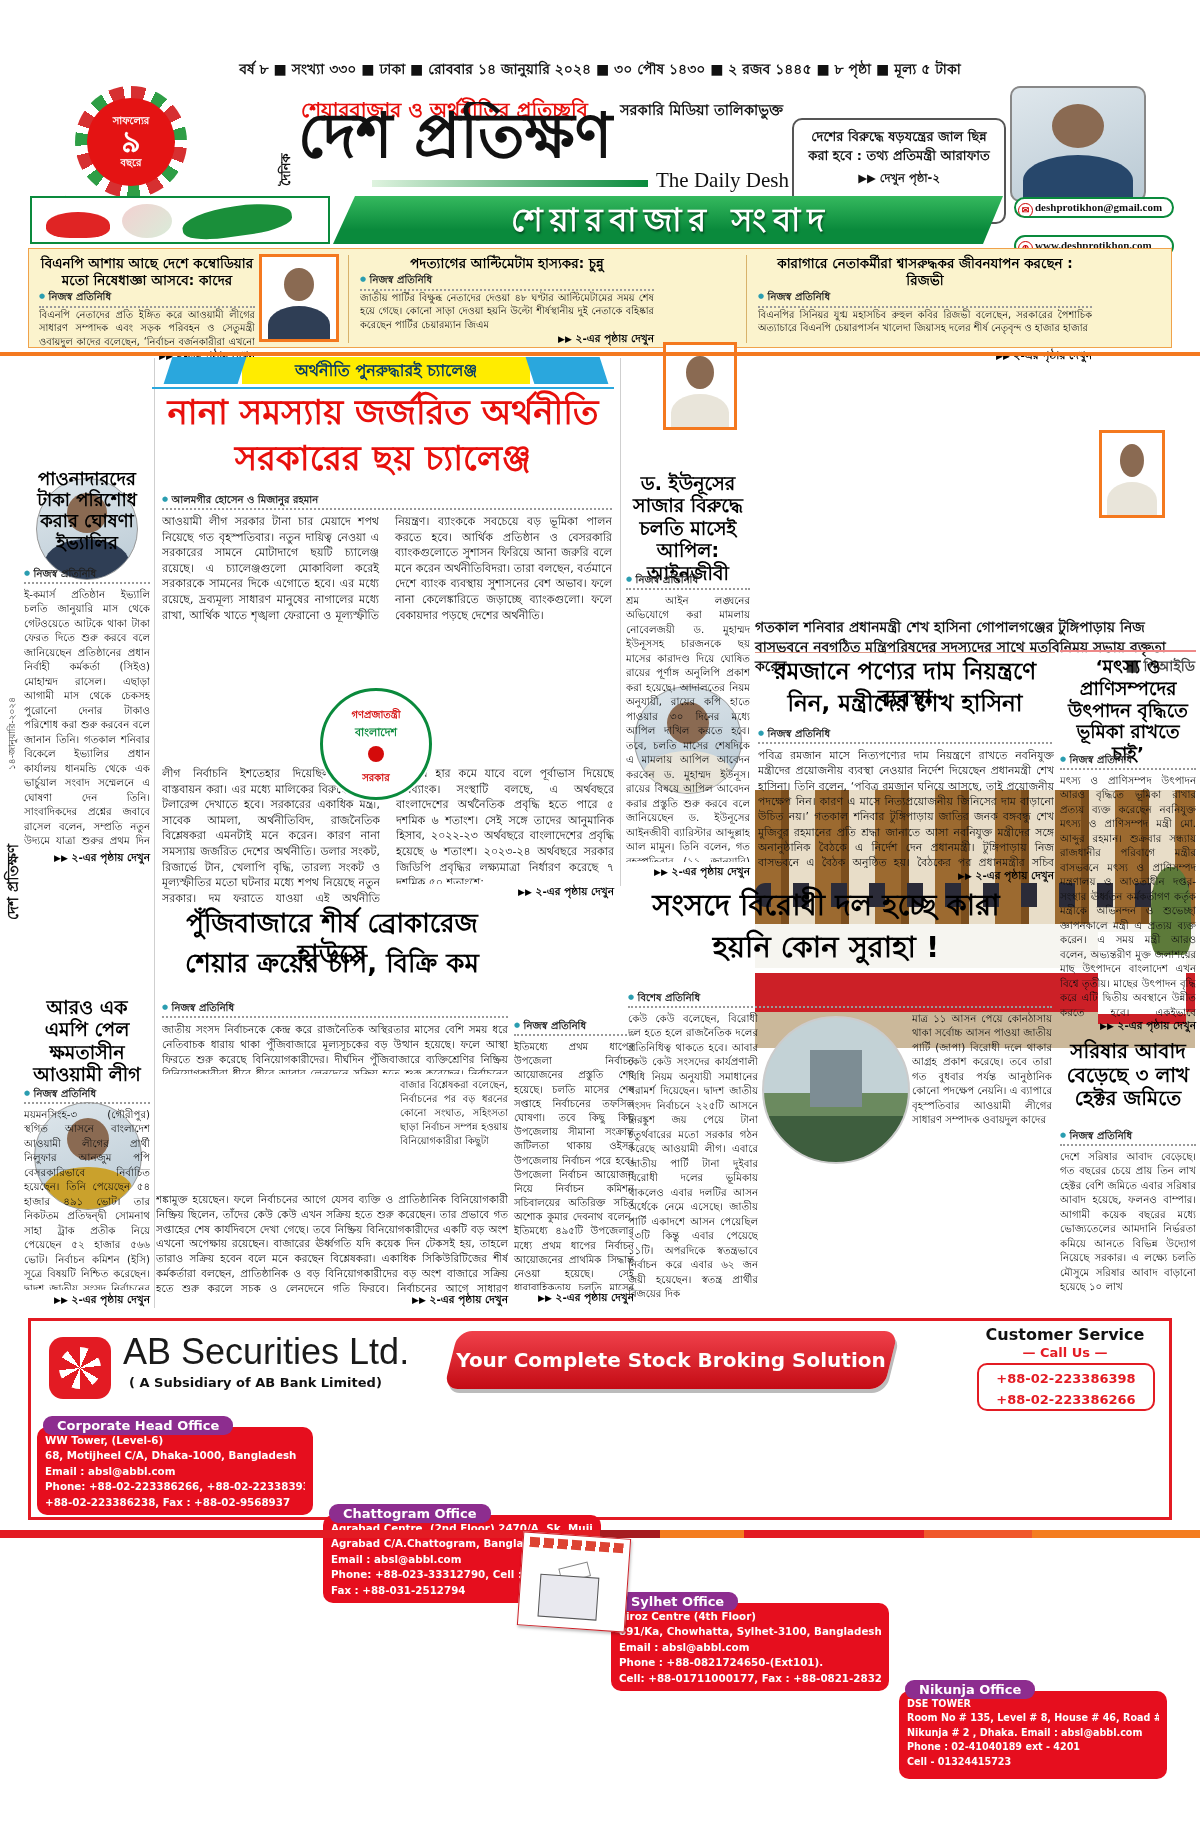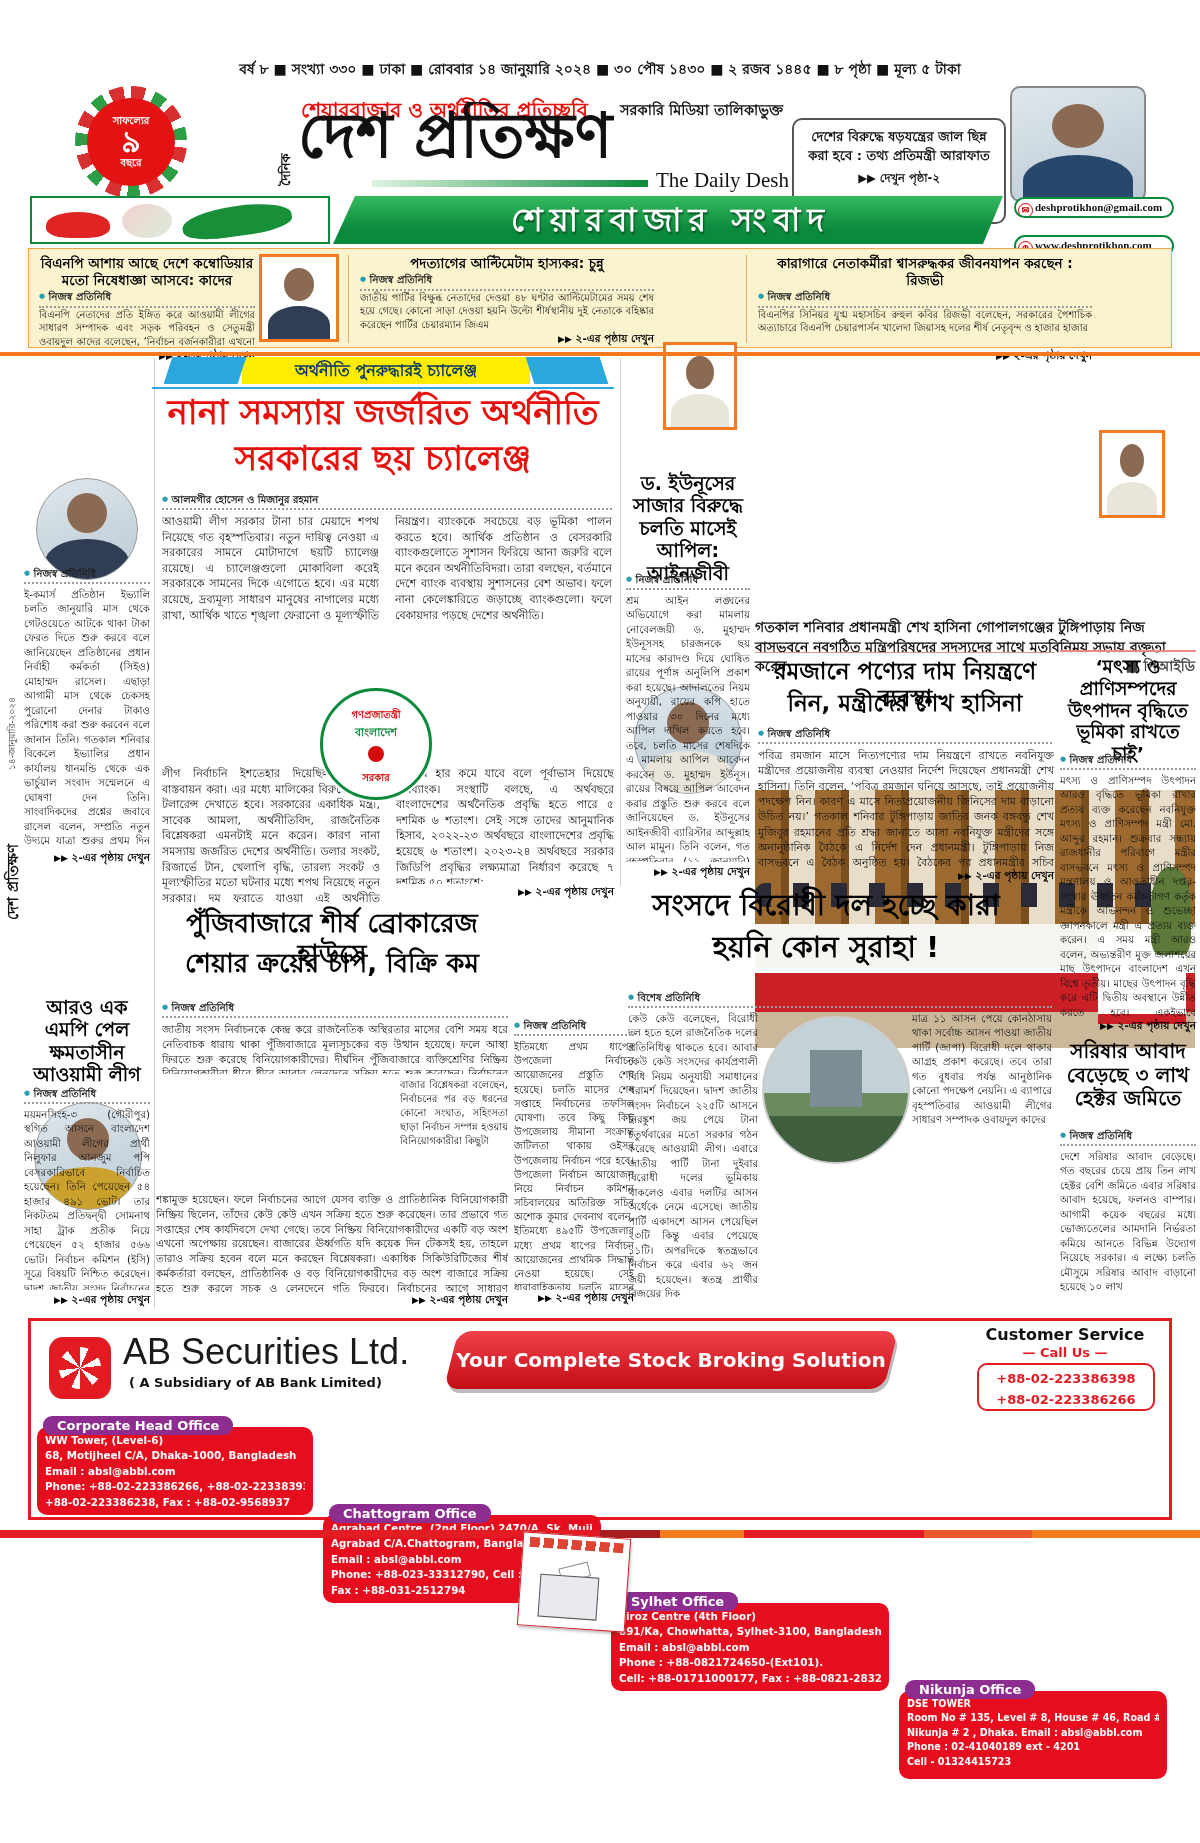--- a/index.html
+++ b/index.html
@@ -149,20 +149,21 @@
     </div>
     <div class="abs oframe portrait p-light" style="left:1070px;top:5px;width:66px;height:88px;"></div>
   </div>
 
   <div class="abs" style="left:0;top:352px;width:1200px;height:4px;background:#f4791f;"></div>
 
   <div class="abs vtext" style="left:4px;top:640px;height:130px;font-size:9px;color:#333;">১৪-জানুয়ারি-২০২৪</div>
   <div class="abs vtext bold" style="left:0px;top:780px;height:140px;font-size:15px;">দেশ প্রতিক্ষণ</div>
 
   <div class="abs circle portrait" style="left:36px;top:362px;width:100px;height:100px;border:1px solid #999;"></div>
+  <div class="abs hl" style="left:24px;top:468px;width:126px;height:94px;font-size:18px;">পাওনাদারদের টাকা পরিশোধ করার ঘোষণা ইভ্যালির</div>
   <div class="abs byline" style="left:24px;top:566px;width:126px;"><span class="bdot">●</span> <span>নিজস্ব প্রতিনিধি</span></div>
   <div class="abs dotted" style="left:24px;top:582px;width:126px;"></div>
   <div class="abs body-text" style="left:24px;top:588px;width:126px;height:260px;font-size:10.2px;">ই-কমার্স প্রতিষ্ঠান ইভ্যালি চলতি জানুয়ারি মাস থেকে গেটওয়েতে আটকে থাকা টাকা ফেরত দিতে শুরু করবে বলে জানিয়েছেন প্রতিষ্ঠানের প্রধান নির্বাহী কর্মকর্তা (সিইও) মোহাম্মদ রাসেল। এছাড়া আগামী মাস থেকে চেকসহ পুরোনো দেনার টাকাও পরিশোধ করা শুরু করবেন বলে জানান তিনি। গতকাল শনিবার বিকেলে ইভ্যালির প্রধান কার্যালয় ধানমন্ডি থেকে এক ভার্চুয়াল সংবাদ সম্মেলনে এ ঘোষণা দেন তিনি। সাংবাদিকদের প্রশ্নের জবাবে রাসেল বলেন, সম্প্রতি নতুন উদ্যমে যাত্রা শুরুর প্রথম দিন থেকেই গ্রাহক ও মার্চেন্ট থেকে ব্যাপক সাড়া পেয়েছে ইভ্যালি। প্রথম ক্যাম্পেইনে আমরা ৮০ হাজার অর্ডারের বিপরীতে দুই লক্ষাধিক পণ্যের অর্ডার পেয়েছি এবং প্রথম ক্যাম্পেইন থেকেই আমরা মুন-ফা করতে</div>
   <div class="abs more" style="left:24px;top:850px;width:126px;"><span class="arr">▶▶</span> <span>২-এর পৃষ্ঠায় দেখুন</span></div>
 
   <div class="abs circle portrait p-warm" style="left:34px;top:884px;width:106px;height:106px;border:1px solid #999;"></div>
   <div class="abs hl" style="left:24px;top:996px;width:126px;height:86px;font-size:19px;">আরও এক এমপি পেল ক্ষমতাসীন আওয়ামী লীগ</div>
   <div class="abs byline" style="left:24px;top:1086px;width:126px;"><span class="bdot">●</span> <span>নিজস্ব প্রতিনিধি</span></div>
   <div class="abs dotted" style="left:24px;top:1102px;width:126px;"></div>
   <div class="abs body-text" style="left:24px;top:1108px;width:126px;height:182px;font-size:10.2px;">ময়মনসিংহ-৩ (গৌরীপুর) স্থগিত আসনে বাংলাদেশ আওয়ামী লীগের প্রার্থী নিলুফার আনজুম পপি বেসরকারিভাবে নির্বাচিত হয়েছেন। তিনি পেয়েছেন ৫৪ হাজার ৪৯১ ভোট। তার নিকটতম প্রতিদ্বন্দ্বী সোমনাথ সাহা ট্রাক প্রতীক নিয়ে পেয়েছেন ৫২ হাজার ৫৬৬ ভোট। নির্বাচন কমিশন (ইসি) সূত্রে বিষয়টি নিশ্চিত করেছেন। দ্বাদশ জাতীয় সংসদ নির্বাচনের ৩০০টি আসনের মধ্যে ২৯৯ আসনের চূড়ান্ত ফলাফলে আওয়ামী লীগ আগে ২২২ আসনে জয় পেয়েছিল। নিলুফার আনজুম পপি বিজয়ী হওয়ায় আওয়ামী লীগের এমপি বহরে যোগ হলো আরও এক সারথি। দ্বাদশ জাতীয় সংসদ নির্বাচনে জয়ী আওয়ামী</div>

